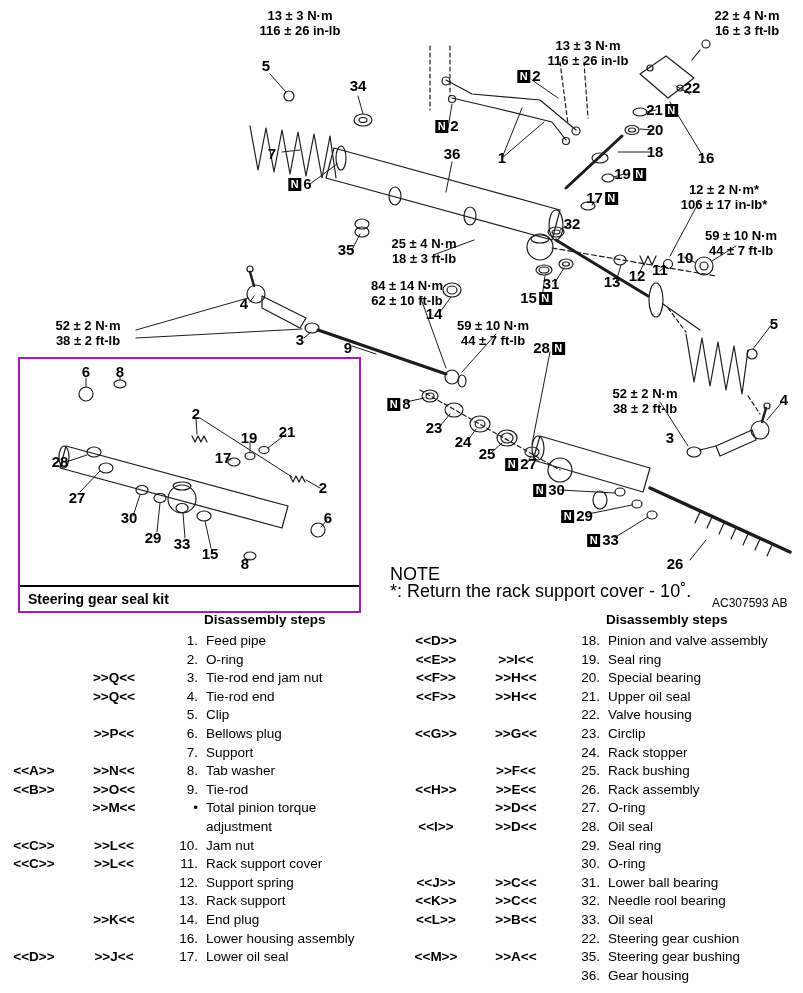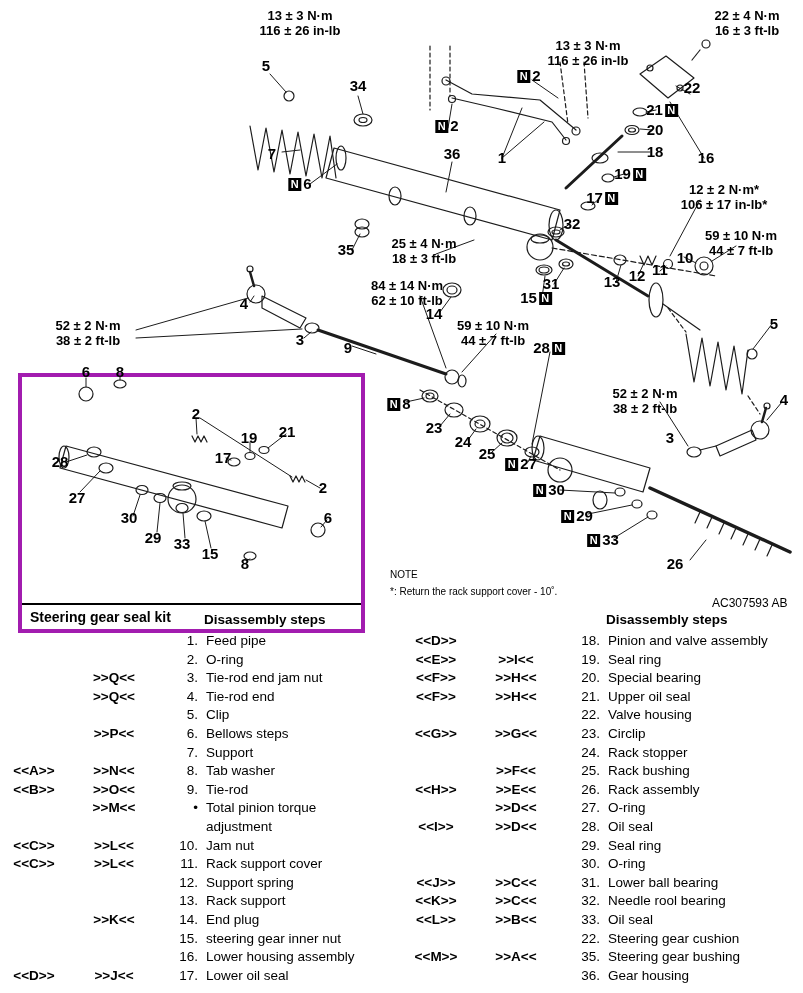--- a/index.html
+++ b/index.html
@@ -7,24 +7,24 @@
         font-family:"Liberation Sans",sans-serif;color:#000;}
   svg.lineart{position:absolute;left:0;top:0;z-index:1;}
   .layer{position:absolute;left:0;top:0;width:636px;height:610px;z-index:3;}
   .callout{position:absolute;transform:translate(-50%,0);font-weight:bold;font-size:15px;
            line-height:16px;white-space:nowrap;display:flex;align-items:center;gap:2px;}
   .nbox{display:inline-block;width:13px;height:13px;background:#000;color:#fff;
         font-size:11px;line-height:13px;text-align:center;font-weight:bold;}
   .torque{position:absolute;transform:translate(-50%,0);font-weight:bold;font-size:13px;
           line-height:15px;text-align:center;white-space:nowrap;}
   .inset{position:absolute;left:18px;top:357px;width:339px;height:252px;
-         border:4px solid #a21caf;z-index:2;background:transparent;margin-top:16px;}
+         border:2px solid #a21caf;z-index:2;background:transparent;}
   .inset-caption{position:absolute;left:0;right:0;bottom:0;height:24px;border-top:2px solid #000;
          font-weight:bold;font-size:14px;line-height:24px;padding-left:8px;background:#fff;}
-  .note{position:absolute;left:390px;top:566px;font-size:10px;line-height:17px;z-index:3;}
+  .note{position:absolute;left:390px;top:566px;font-size:18px;line-height:17px;z-index:3;}
   .refcode{position:absolute;left:712px;top:596px;font-size:12px;z-index:3;}
   .plist{position:absolute;top:610px;width:400px;font-size:13.5px;z-index:3;}
   .plist-left{left:2px;}
   .plist-right{left:404px;}
   .plist .hdr{font-weight:bold;margin-left:202px;line-height:20px;height:22px;}
   .row{display:flex;line-height:18.6px;}
   .c-pre{width:64px;text-align:center;font-weight:bold;flex:none;}
   .c-post{width:64px;margin-left:16px;text-align:center;font-weight:bold;flex:none;}
   .c-num{width:40px;margin-left:12px;text-align:right;flex:none;}
   .c-name{margin-left:8px;flex:none;}
@@ -437,21 +437,21 @@
         <div class="row">
           <span class="c-pre"></span>
           <span class="c-post"></span>
           <span class="c-num">5.</span>
           <span class="c-name">Clip</span>
         </div>
         <div class="row">
           <span class="c-pre"></span>
           <span class="c-post">&gt;&gt;P&lt;&lt;</span>
           <span class="c-num">6.</span>
-          <span class="c-name">Bellows steps</span>
+          <span class="c-name">Bellows plug</span>
         </div>
         <div class="row">
           <span class="c-pre"></span>
           <span class="c-post"></span>
           <span class="c-num">7.</span>
           <span class="c-name">Support</span>
         </div>
         <div class="row">
           <span class="c-pre">&lt;&lt;A&gt;&gt;</span>
           <span class="c-post">&gt;&gt;N&lt;&lt;</span>
@@ -496,26 +496,20 @@
         </div>
         <div class="row">
           <span class="c-pre"></span>
           <span class="c-post">&gt;&gt;K&lt;&lt;</span>
           <span class="c-num">14.</span>
           <span class="c-name">End plug</span>
         </div>
         <div class="row">
           <span class="c-pre"></span>
           <span class="c-post"></span>
-          <span class="c-num">15.</span>
-          <span class="c-name">steering gear inner nut</span>
-        </div>
-        <div class="row">
-          <span class="c-pre"></span>
-          <span class="c-post"></span>
           <span class="c-num">16.</span>
           <span class="c-name">Lower housing assembly</span>
         </div>
         <div class="row">
           <span class="c-pre">&lt;&lt;D&gt;&gt;</span>
           <span class="c-post">&gt;&gt;J&lt;&lt;</span>
           <span class="c-num">17.</span>
           <span class="c-name">Lower oil seal</span>
         </div>
       </div>

